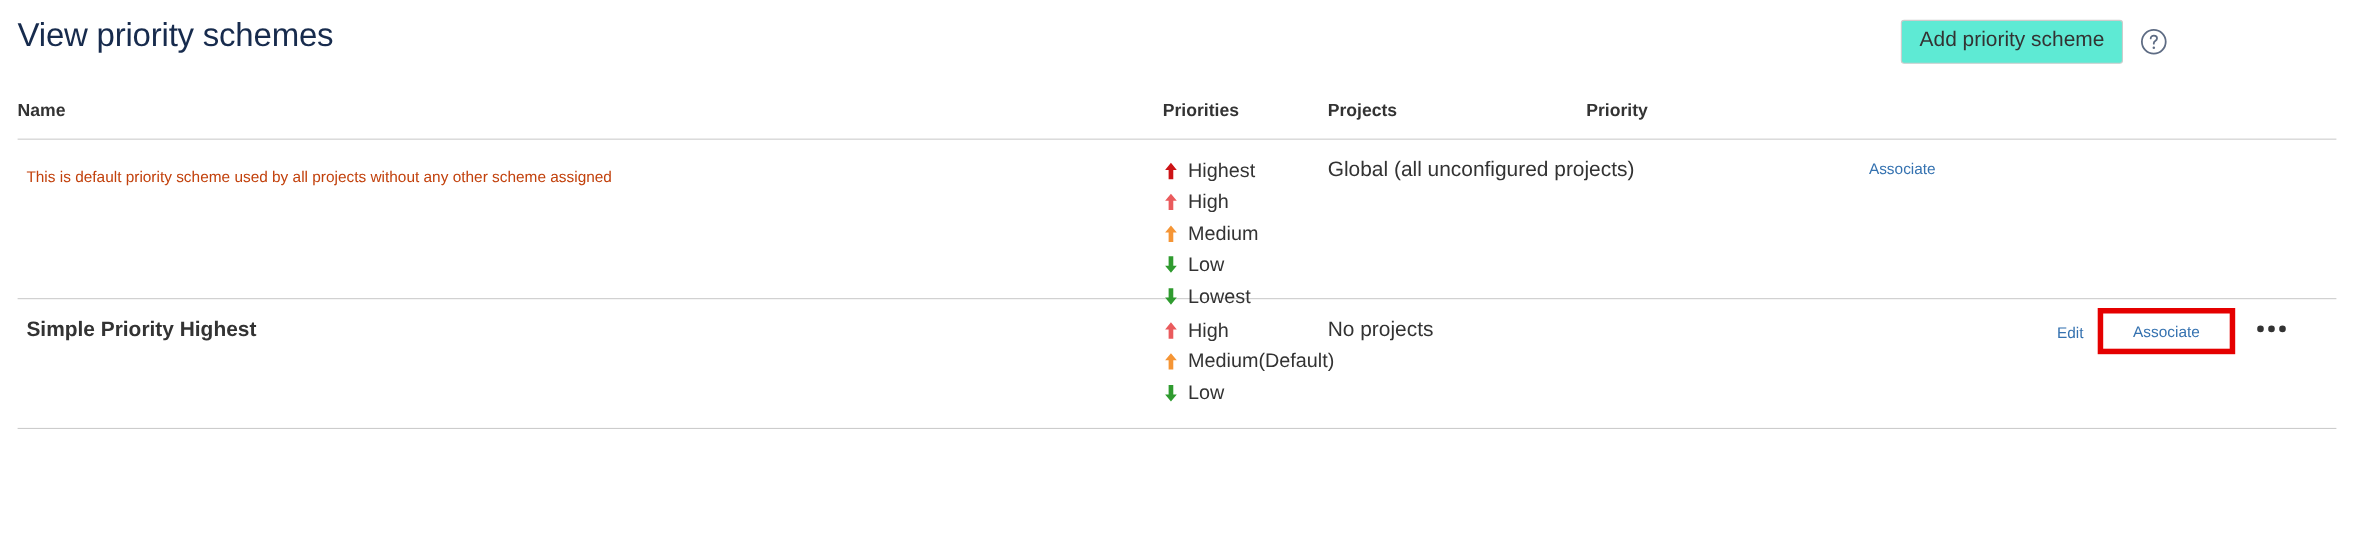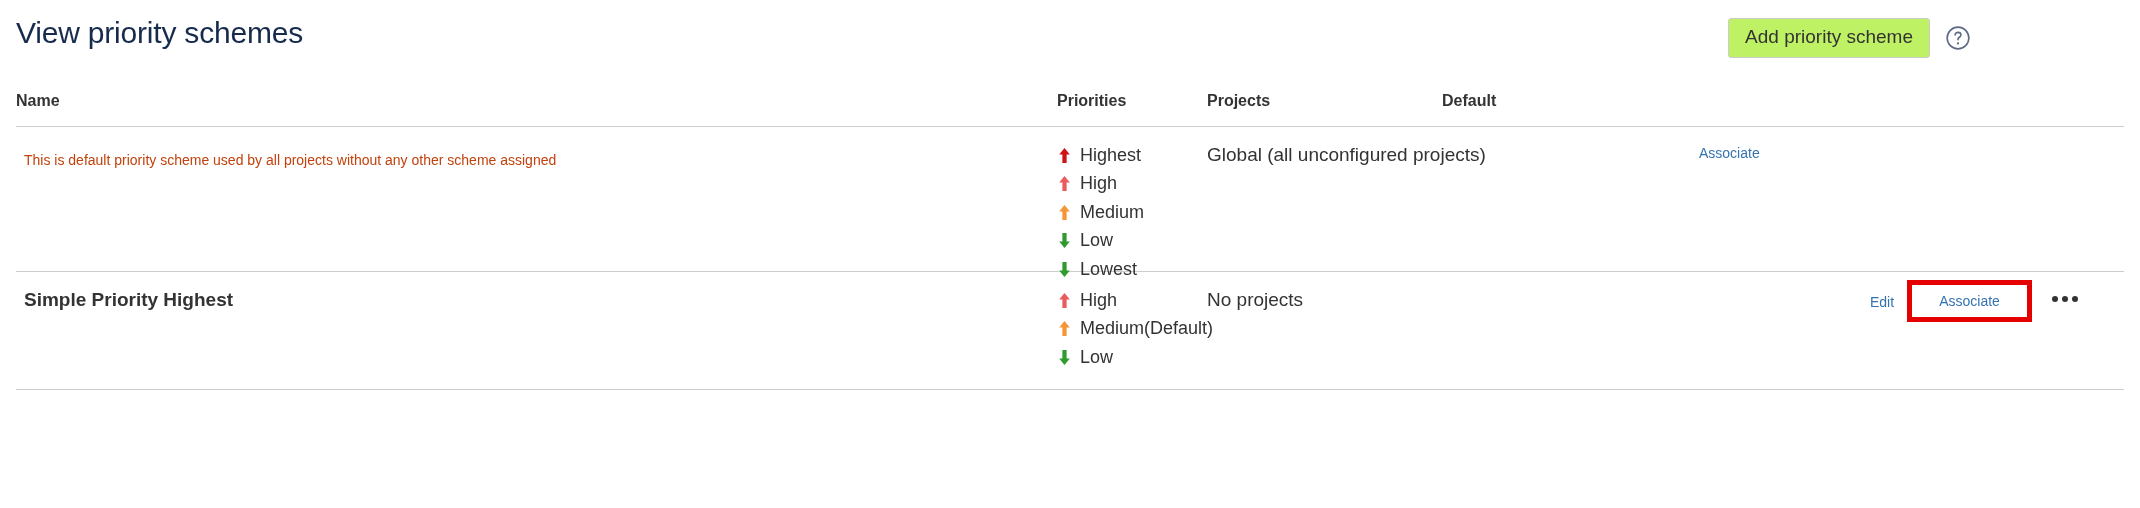--- a/index.html
+++ b/index.html
@@ -44,21 +44,21 @@
     position: absolute;
     right: 16px;
     top: 18px;
     display: flex;
     align-items: center;
     gap: 14px;
   }
   .btn-add {
     display: inline-block;
     padding: 8px 16px 9px 16px;
-    background: #bef264;
+    background: #5eead4;
     border: 1px solid #ccc;
     border-radius: 3px;
     font-size: 19px;
     line-height: 1.1;
     color: #333333;
     font-family: "Liberation Sans", sans-serif;
     white-space: nowrap;
     cursor: pointer;
   }
   .help-icon {
@@ -229,21 +229,21 @@
       </div>
     </div>
   </div>
 
   <div class="scheme-table">
 
     <div class="thead">
       <div class="th col-name">Name</div>
       <div class="th col-prio">Priorities</div>
       <div class="th col-proj">Projects</div>
-      <div class="th col-act">Default</div>
+      <div class="th col-act">Priority</div>
     </div>
 
     <div class="trow row-1">
 
       <div class="cell cell-name">
         <div class="scheme-desc">This is default priority scheme used by all projects without any other scheme assigned</div>
       </div>
 
       <div class="cell cell-prio">
         <ul class="prio-list">

